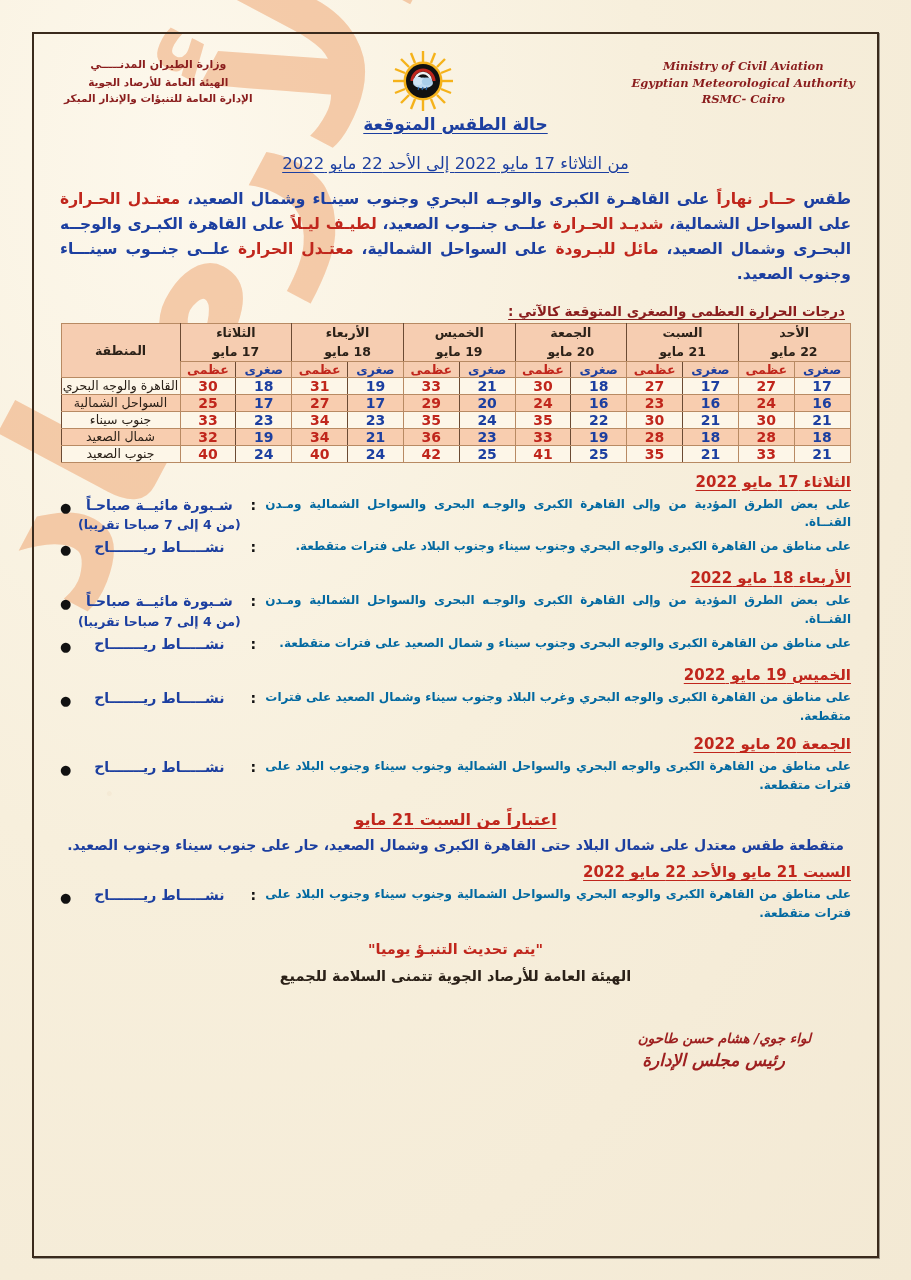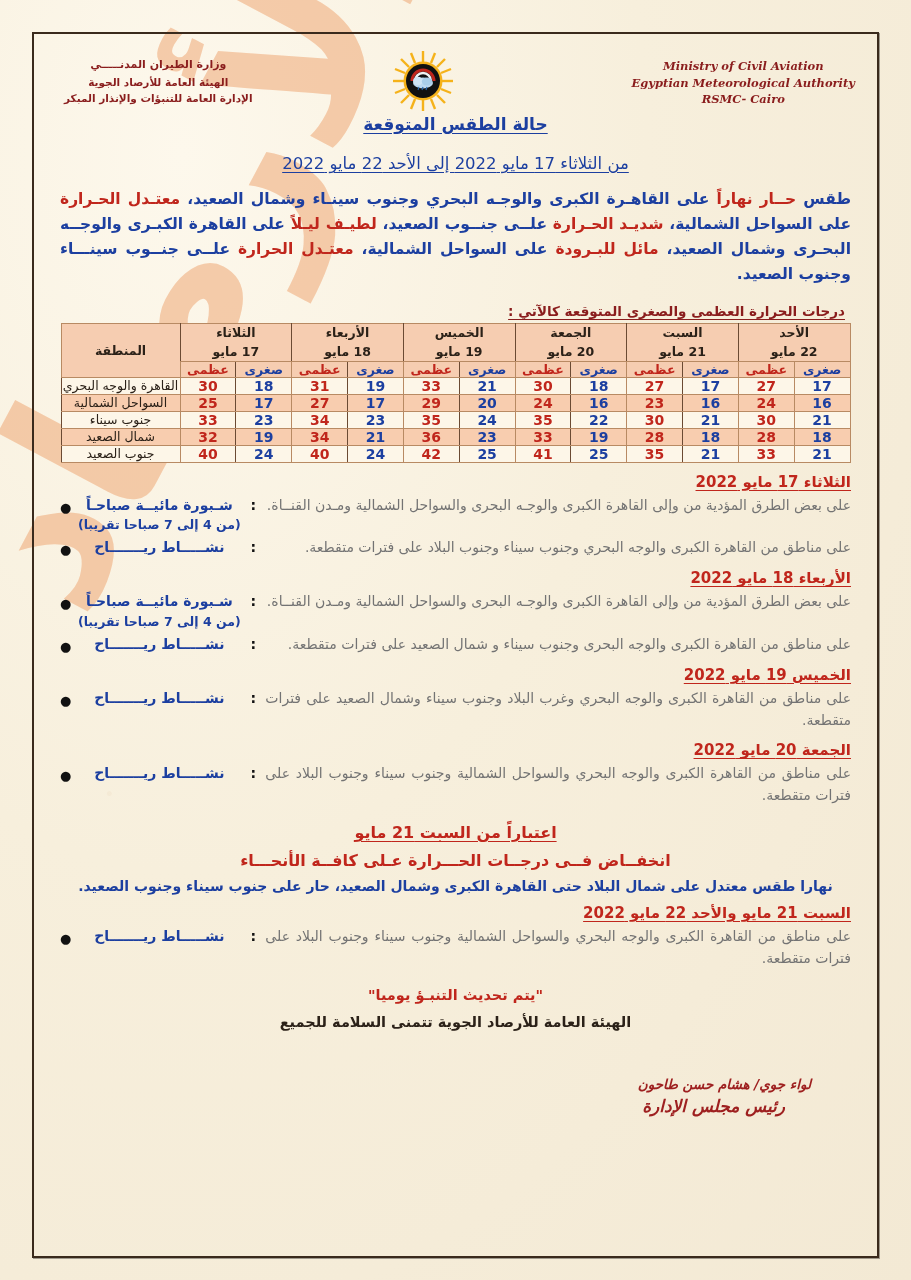--- a/index.html
+++ b/index.html
@@ -117,21 +117,21 @@
   .bullet{
     flex:0 0 10px;color:#111;font-size:13px;line-height:1.5;
     padding-top:3px;text-align:center;
   }
   .label{
     flex:0 0 176px;color:#1c3fa0;font-size:14px;font-weight:700;
     line-height:1.55;text-align:center;letter-spacing:.5px;
   }
   .colon{flex:0 0 12px;color:#111;font-size:14px;font-weight:700;line-height:1.55;text-align:center;}
   .detail{
-    flex:1 1 auto;color:#737373;font-size:14px;font-weight:400;line-height:1.55;
+    flex:1 1 auto;color:#0369a1;font-size:12px;font-weight:700;line-height:1.55;
     text-align:justify;text-align-last:right;padding-left:6px;
   }
   .sub{
     color:#1c3fa0;font-size:12.5px;font-weight:700;line-height:1.4;text-align:center;
   }
 
   
   .announce{margin:16px 4px 0 4px;text-align:center;}
   .ann1{
     color:#c0261c;font-size:16px;font-weight:700;
@@ -397,22 +397,21 @@
       <div class="row">
         <div class="detail">على مناطق من القاهرة الكبرى والوجه البحري والسواحل الشمالية وجنوب سيناء وجنوب البلاد على فترات متقطعة.</div>
         <div class="colon">:</div>
         <div class="label">نشـــــاط ريـــــــاح</div>
         <div class="bullet">●</div>
       </div>
     </div>
 
     <div class="announce">
       <div class="ann1">اعتباراً من السبت 21 مايو</div>
-      <div class="ann2">انخفــاض فــى درجــات الحـــرارة عـلى كافــة الأنحـــاء</div>
-      <div class="ann3">نهارا طقس معتدل على شمال البلاد حتى القاهرة الكبرى وشمال الصعيد، حار على جنوب سيناء وجنوب الصعيد.</div>
+      <div class="ann3">متقطعة طقس معتدل على شمال البلاد حتى القاهرة الكبرى وشمال الصعيد، حار على جنوب سيناء وجنوب الصعيد.</div>
     </div>
 
     <div class="day">
       <div class="day-title">السبت 21 مايو والأحد 22 مايو 2022</div>
       <div class="row">
         <div class="detail">على مناطق من القاهرة الكبرى والوجه البحري والسواحل الشمالية وجنوب سيناء وجنوب البلاد على فترات متقطعة.</div>
         <div class="colon">:</div>
         <div class="label">نشـــــاط ريـــــــاح</div>
         <div class="bullet">●</div>
       </div>

